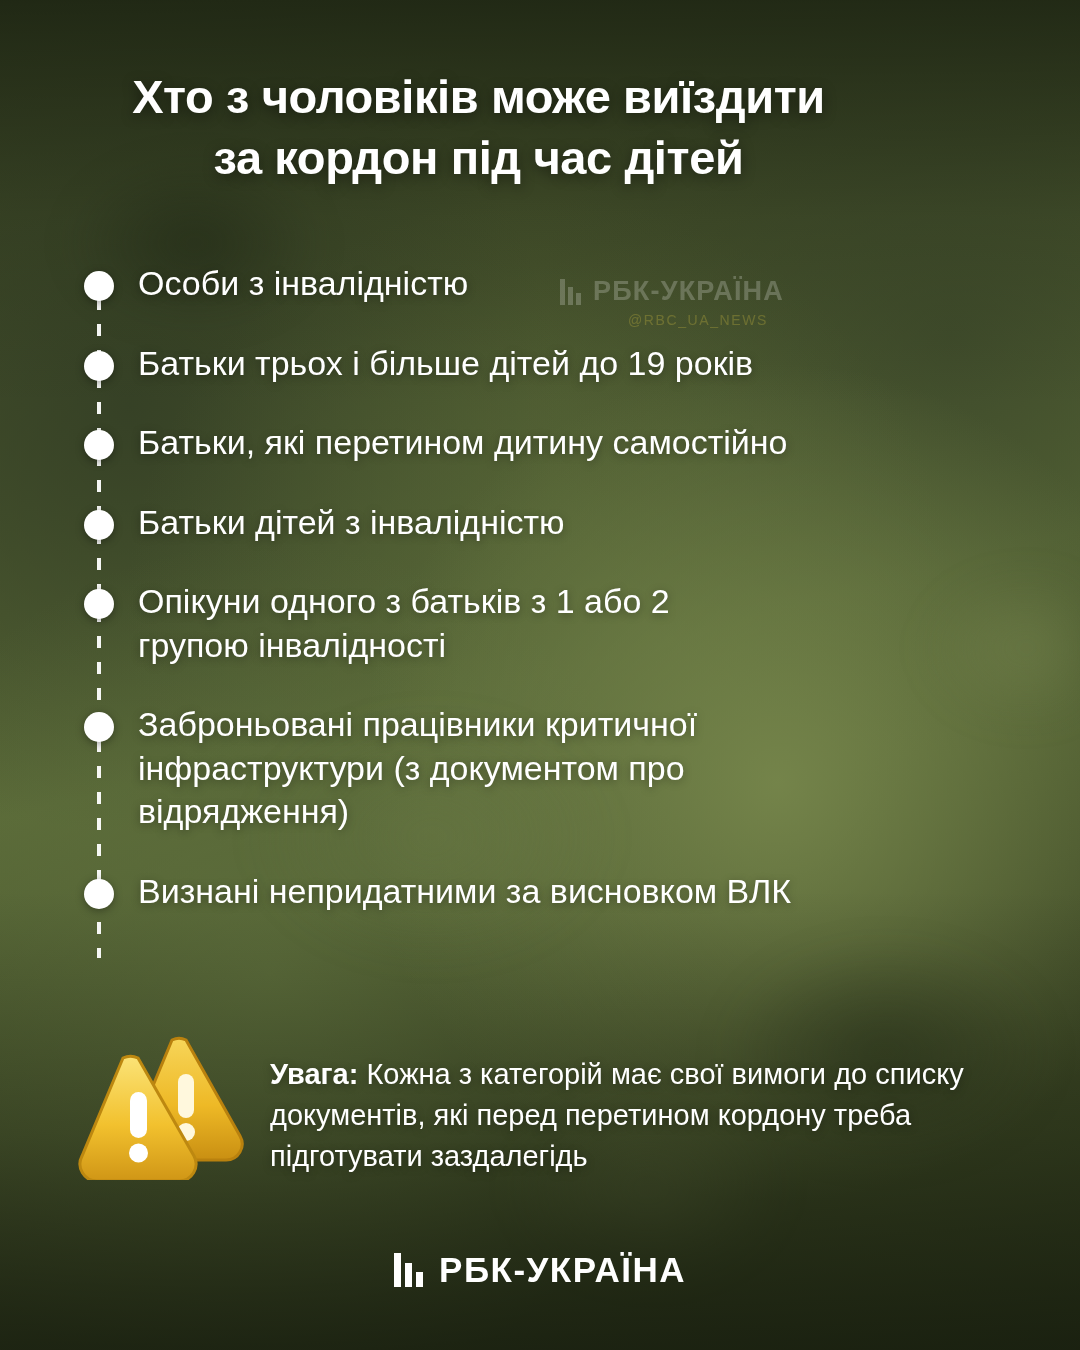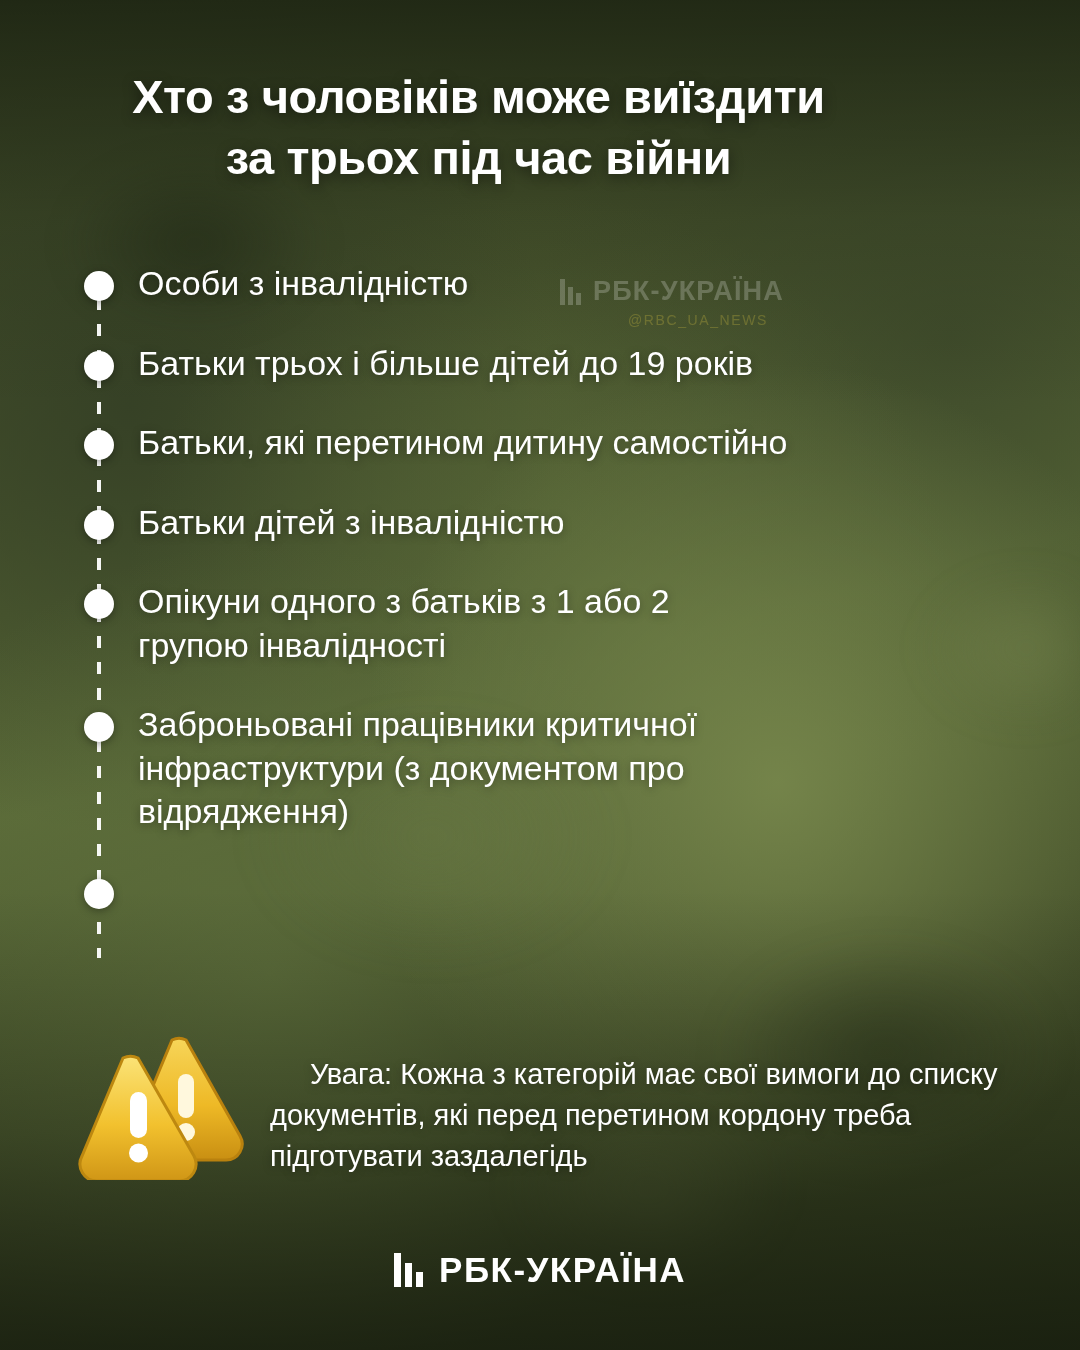--- a/index.html
+++ b/index.html
@@ -171,21 +171,21 @@
     flex: 0 0 170px;
   }
   .warn-wrap svg { position: absolute; }
   .note-text {
     color: #ffffff;
     font-size: 29px;
     line-height: 1.42;
     padding-top: 24px;
     text-shadow: 0 2px 8px rgba(0,0,0,0.35);
   }
-  .note-text b { font-weight: normal; margin-left: 40px; }
+  .note-text b { font-weight: bold; }
 
   
   .footer {
     position: absolute;
     bottom: 60px;
     left: 0;
     width: 1080px;
     display: flex;
     align-items: center;
     justify-content: center;
@@ -211,21 +211,21 @@
 </head>
 <body>
 
 <div id="bg"></div>
 <div id="vignette"></div>
 
 <div id="content">
 
   <div class="title">
     <span class="line">Хто з чоловіків може виїздити</span>
-    <span class="line">за трьох під час війни</span>
+    <span class="line">за кордон під час дітей</span>
   </div>
 
   <div class="watermark">
     <span class="wm-logo">
         <i></i>
         <i></i>
         <i></i>
       </span>
     <span class="wm-text">РБК-УКРАЇНА</span>
   </div>
@@ -259,20 +259,21 @@
       <div class="item-text" style="max-width:640px">Опікуни одного з батьків з 1 або 2 групою інвалідності</div>
     </div>
 
     <div class="item">
       <span class="bullet"></span>
       <div class="item-text" style="max-width:720px">Заброньовані працівники критичної інфраструктури (з документом про відрядження)</div>
     </div>
 
     <div class="item">
       <span class="bullet"></span>
+      <div class="item-text">Визнані непридатними за висновком ВЛК</div>
     </div>
   </div>
 
   <div class="note">
     <div class="warn-wrap">
       <svg width="170" height="150" viewBox="0 0 170 150" aria-hidden="true">
         <defs>
           <linearGradient id="g1" x1="0" y1="0" x2="0" y2="1">
             <stop offset="0%" stop-color="#f7d559"></stop>
             <stop offset="55%" stop-color="#eeb926"></stop>

